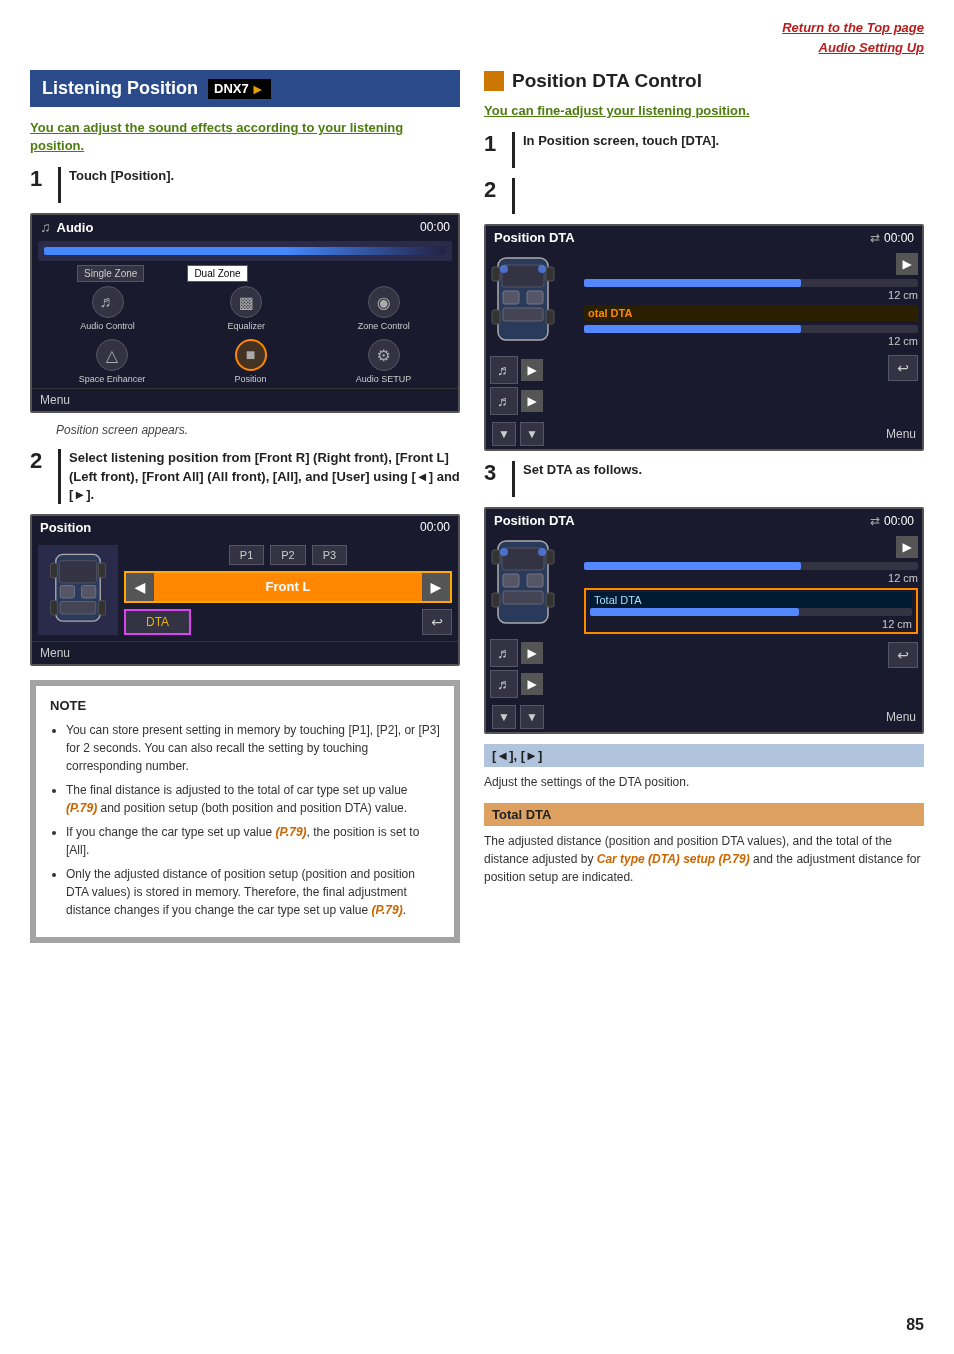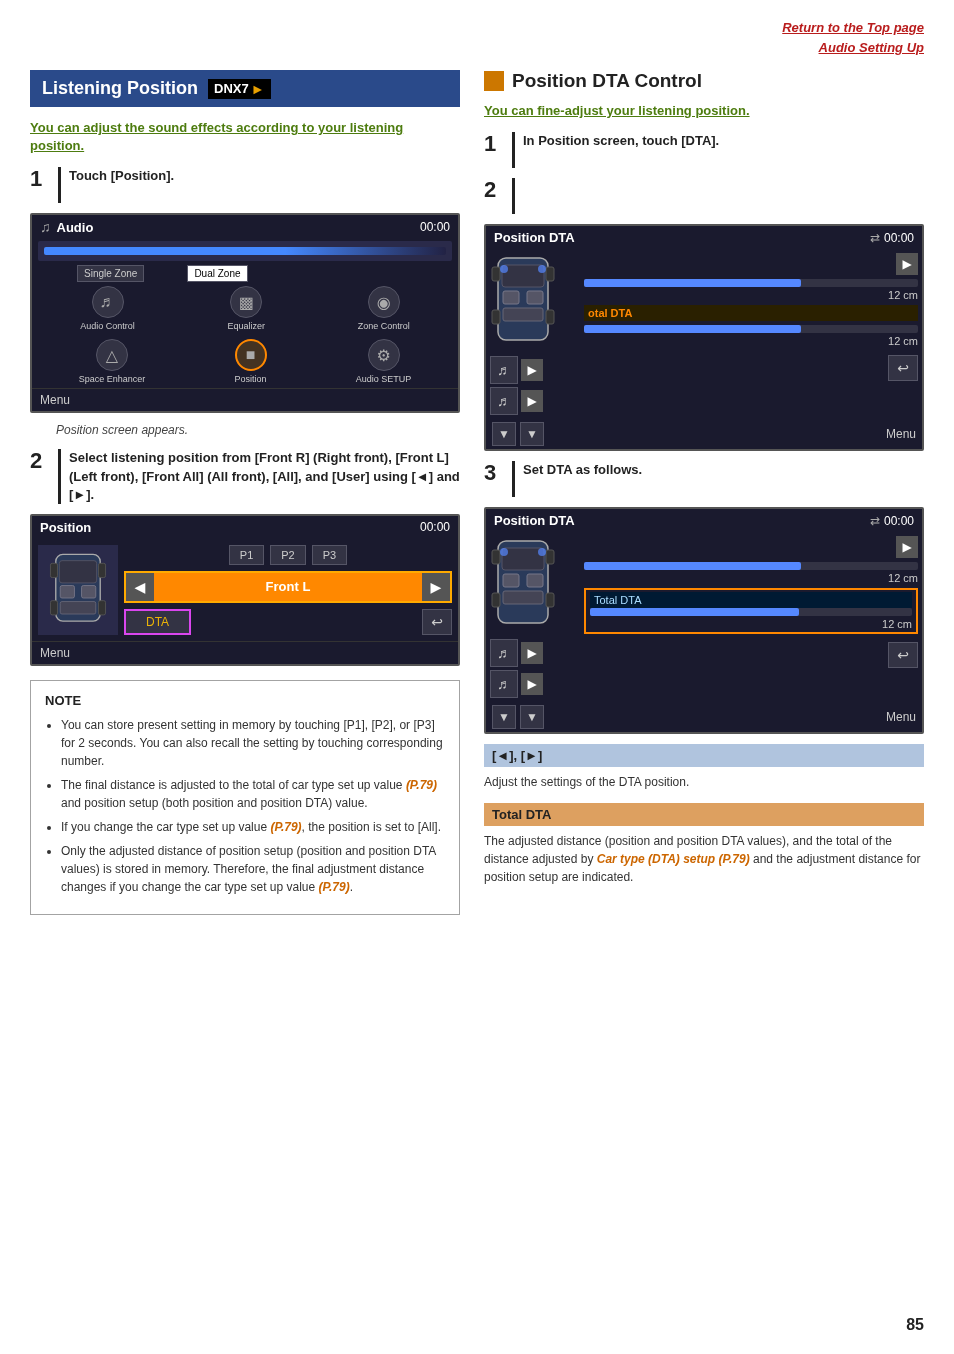--- a/index.html
+++ b/index.html
@@ -302,21 +302,21 @@
       background: #334;
       border: 1px solid #556;
       color: #ccc;
       padding: 4px 8px;
       font-size: 14px;
       cursor: pointer;
       align-self: flex-end;
     }
     
     .note-box {
-      border: 1px solid #a3a3a3;
+      border: 6px solid #a3a3a3;
       padding: 12px 14px;
       margin-top: 14px;
     }
     .note-title {
       font-weight: bold;
       font-size: 13px;
       margin-bottom: 8px;
       color: #222;
     }
     .note-list {

